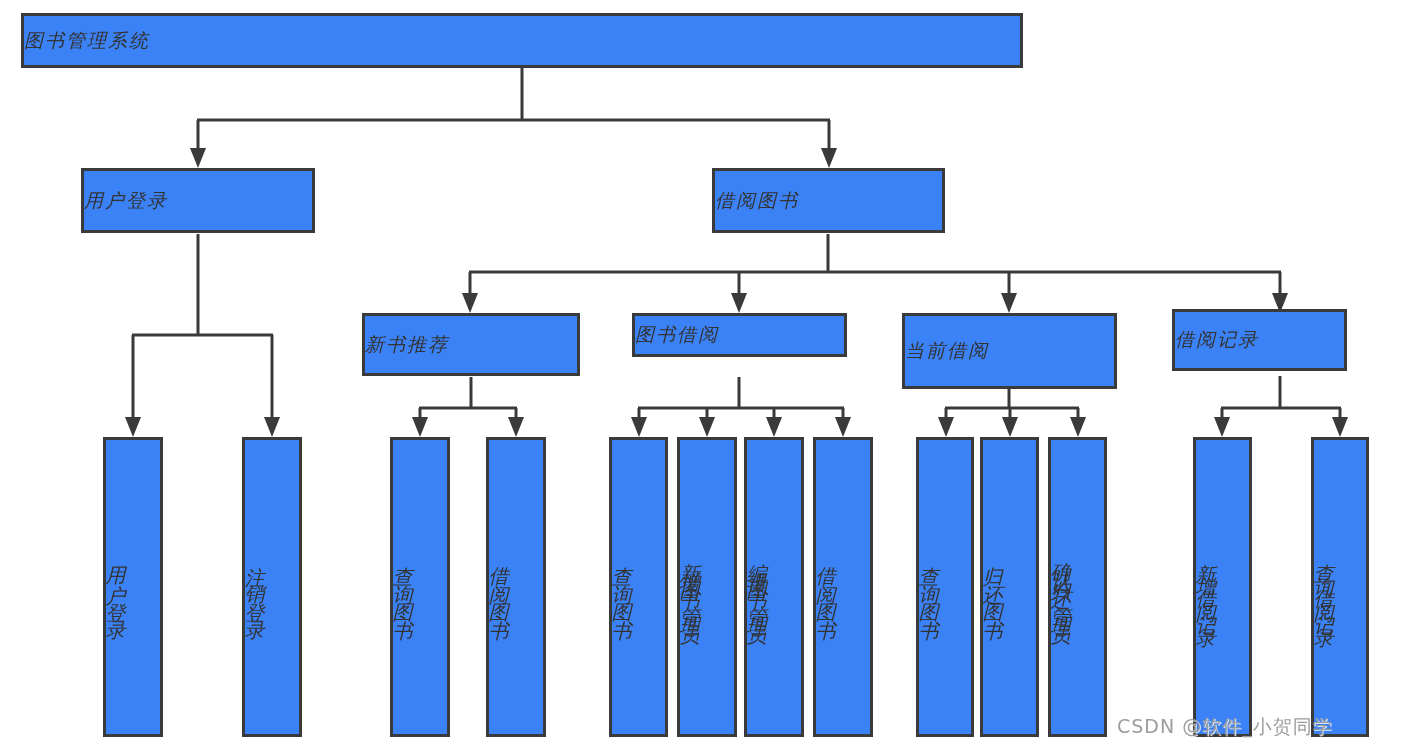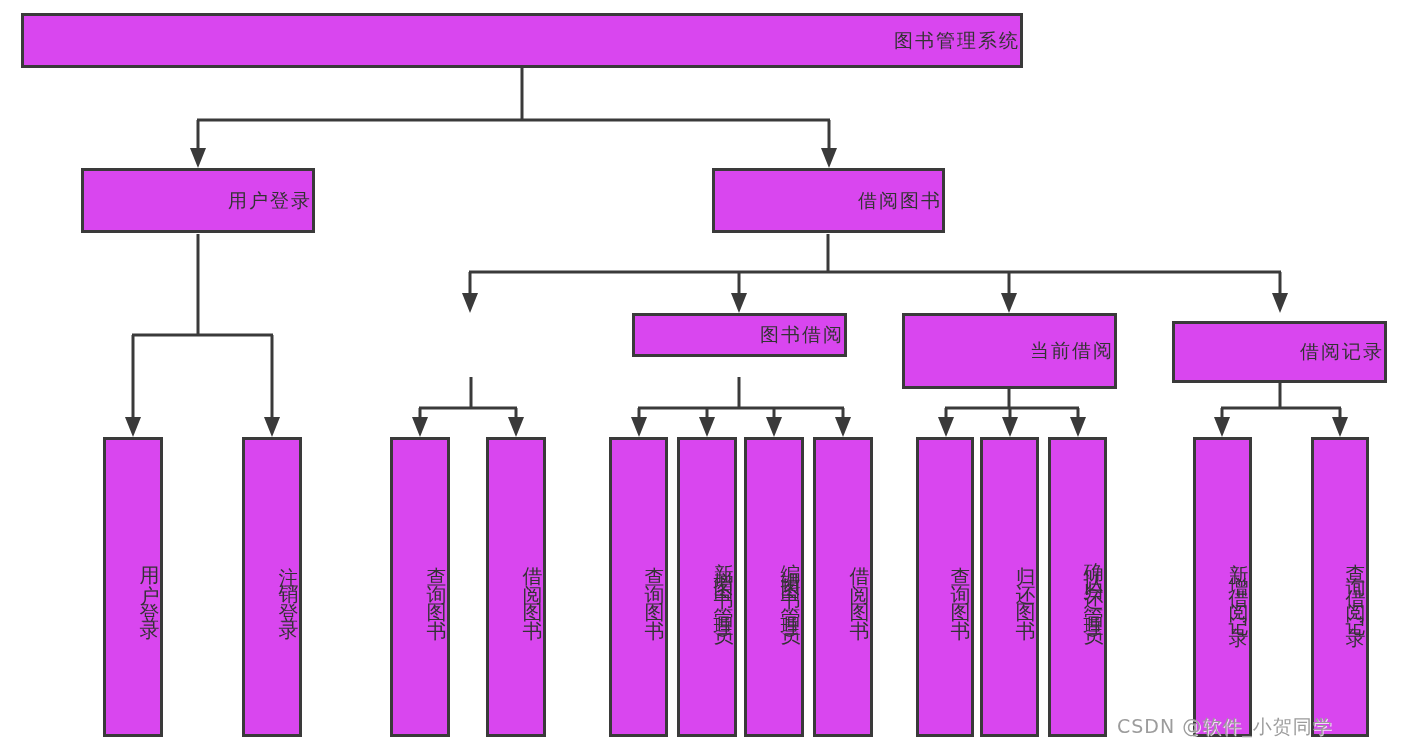--- a/index.html
+++ b/index.html
@@ -3,23 +3,23 @@
 <meta charset="utf-8">
 <style>
   html,body{margin:0;padding:0;background:#fff;}
   .stage{
     position:relative;width:1405px;height:747px;overflow:hidden;
     background:var(--background,#ffffff);
     font-family:"DejaVu Sans","Liberation Sans",sans-serif;
     color:var(--text,#333333);
   }
   .box{
-    position:absolute;background:#d946ef;box-sizing:border-box;
+    position:absolute;background:#3b82f6;box-sizing:border-box;
     border:3px solid var(--line,#3a3a3a);
-    display:flex;align-items:center;justify-content:flex-end;
+    display:flex;align-items:center;justify-content:flex-start;font-style:italic;
   }
   .h span{font-size:19px;letter-spacing:2px;white-space:nowrap;}
   .vbox span{
     writing-mode:vertical-rl;text-orientation:mixed;
     font-size:20px;line-height:1;white-space:nowrap;
   }
   .v4{letter-spacing:18px;}
   .v6{letter-spacing:13px;}
   .v9{letter-spacing:9px;}
   svg.edges{position:absolute;left:0;top:0;width:1405px;height:747px;pointer-events:none;}
@@ -103,27 +103,30 @@
     <span>图书管理系统</span>
   </div>
 
   <div class="box h" style="left:81px;top:168px;width:234px;height:65px">
     <span>用户登录</span>
   </div>
   <div class="box h" style="left:712px;top:168px;width:233px;height:65px">
     <span>借阅图书</span>
   </div>
 
+  <div class="box h" style="left:362px;top:313px;width:218px;height:63px">
+    <span>新书推荐</span>
+  </div>
   <div class="box h" style="left:632px;top:313px;width:215px;height:44px">
     <span>图书借阅</span>
   </div>
   <div class="box h" style="left:902px;top:313px;width:215px;height:76px">
     <span>当前借阅</span>
   </div>
-  <div class="box h" style="left:1172px;top:321px;width:215px;height:62px">
+  <div class="box h" style="left:1172px;top:309px;width:175px;height:62px">
     <span>借阅记录</span>
   </div>
 
   <div class="box vbox" style="left:103px;top:437px;width:60px;height:300px">
     <span class="v4">用户登录</span>
   </div>
   <div class="box vbox" style="left:242px;top:437px;width:60px;height:300px">
     <span class="v4">注销登录</span>
   </div>
 

